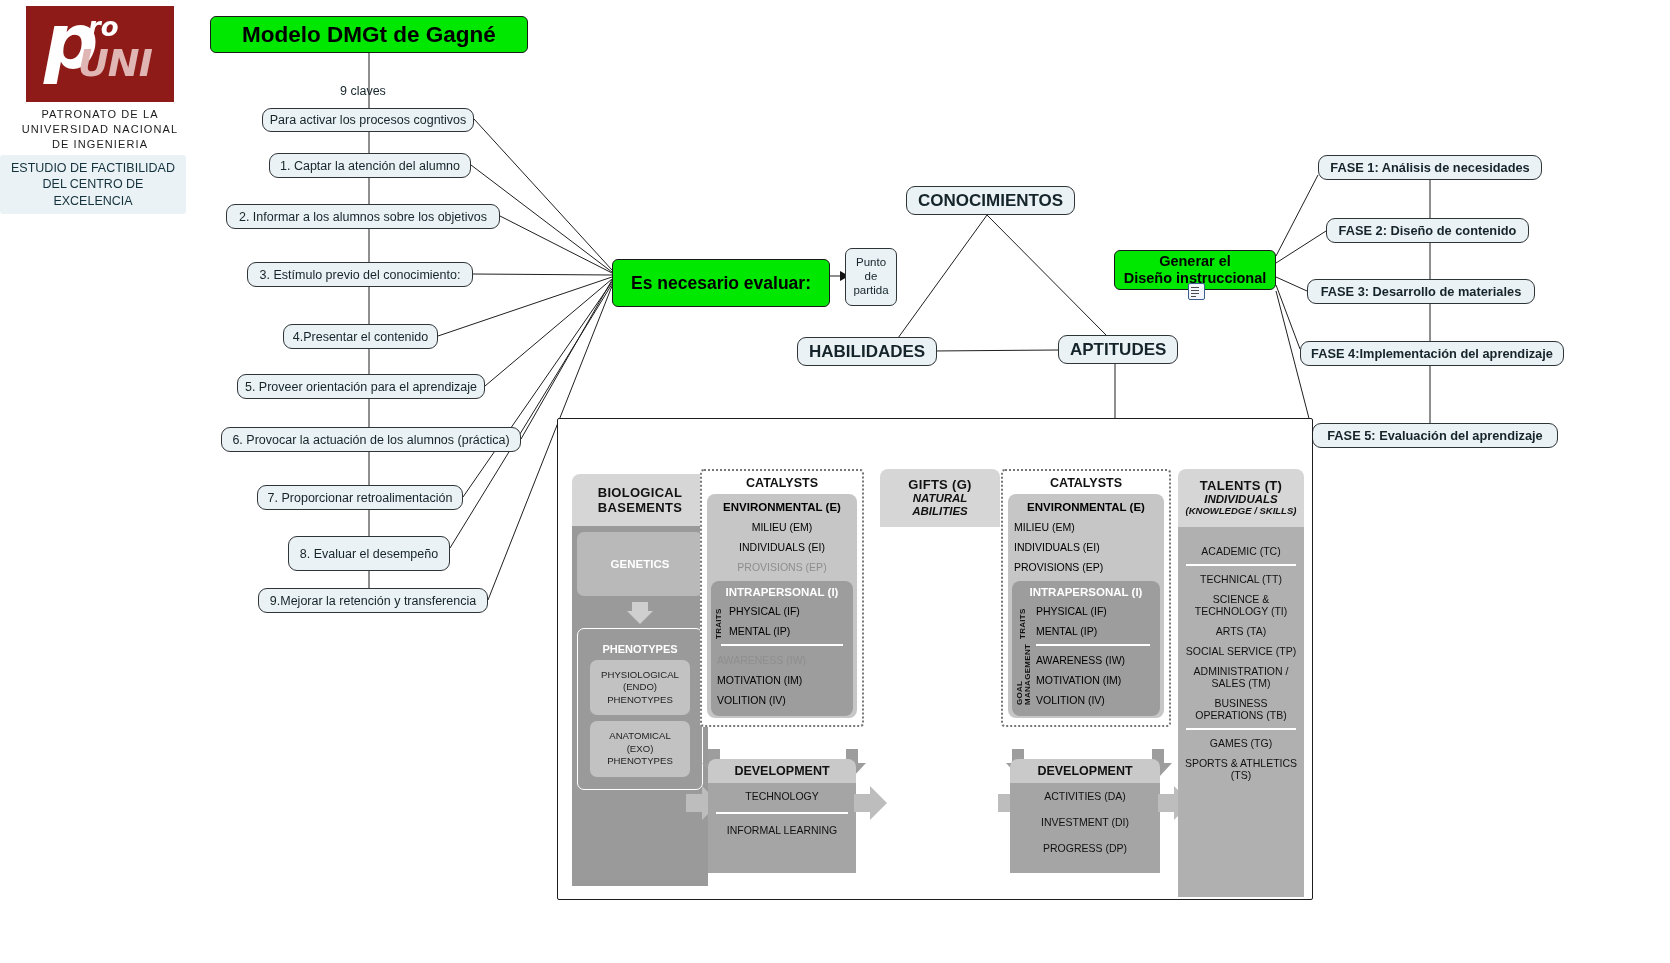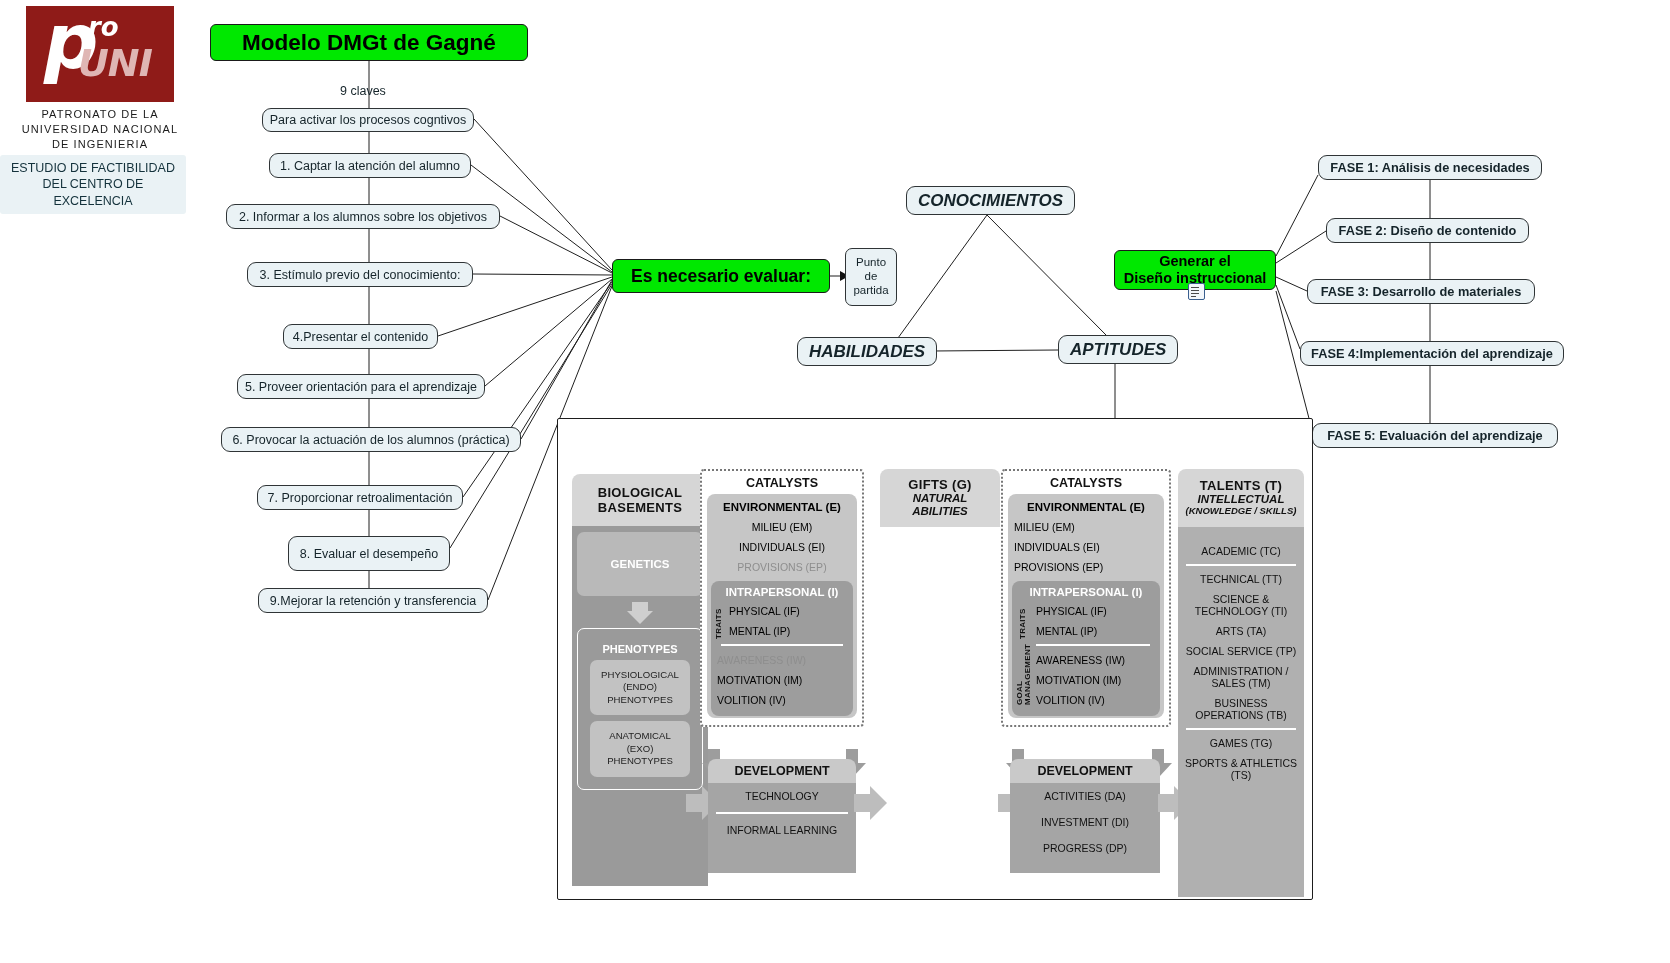--- a/index.html
+++ b/index.html
@@ -43,29 +43,29 @@
     background:#eaf2f5; border:1px solid #2f3436; border-radius:9px;
     text-align:center; color:#15242a; white-space:nowrap;
     display:flex; align-items:center; justify-content:center;
   }
   .node.small { font-size:12.5px; padding:3px 9px; }
   .node.phase { font-weight:700; font-size:12.8px; padding:4px 9px; }
   .node.green {
     background:#00e800; border:1px solid #1a1a1a; border-radius:6px;
     font-weight:700; color:#000;
   }
-  #title-node { left:210px; top:24px; width:318px; height:37px; font-size:22.5px; }
-  #eval-node  { left:612px; top:259px; width:218px; height:34px; font-size:17.5px; }
+  #title-node { left:210px; top:16px; width:318px; height:37px; font-size:22.5px; }
+  #eval-node  { left:612px; top:259px; width:218px; height:48px; font-size:17.5px; }
   #design-node{ left:1114px; top:250px; width:162px; height:40px; font-size:14.5px;
                 flex-direction:column; line-height:1.15; }
   #punto-node {
     left:845px; top:248px; width:52px; height:58px; font-size:11.5px;
     flex-direction:column; line-height:1.2; border-radius:7px;
   }
-  .tri { font-weight:700; font-size:17px; padding:4px 11px;font-style:italic; }
+  .tri { font-weight:700; font-size:17px; padding:4px 11px; }
 
   
   #doc-icon {
     left:1188px; top:283px; width:17px; height:17px;
     background:#f3f7fb; border:1px solid #3a5f8f; border-radius:2px;
   }
   #doc-icon .ln { position:absolute; left:2px; height:1px; background:#4a4a4a; width:8px; }
 
   
   #edges { left:0; top:0; width:1670px; height:963px; pointer-events:none; }
@@ -367,21 +367,21 @@
       <div class="dev-row">INVESTMENT (DI)</div>
       <div class="dev-row">PROGRESS (DP)</div>
     </div>
   </div>
   <div class="big-arrow-stem" style="left:600px; top:375px; width:16px;"></div>
   <div class="big-arrow" style="left:616px; top:367px;"></div>
 
   <div class="col" id="col-talents">
     <div class="colhead gift-head">
       <div class="t1">TALENTS (T)</div>
-      <div class="t2">INTELLECTUAL</div>
+      <div class="t2">INDIVIDUALS</div>
       <div class="t3">(KNOWLEDGE / SKILLS)</div>
     </div>
     <div class="colbody" style="height:370px; padding-top:14px;">
       <div class="row">ACADEMIC (TC)</div>
       <div class="sep"></div>
       <div class="row">TECHNICAL (TT)</div>
       <div class="row">SCIENCE &amp; TECHNOLOGY (TI)</div>
       <div class="row">ARTS (TA)</div>
       <div class="row">SOCIAL SERVICE (TP)</div>
       <div class="row">ADMINISTRATION / SALES (TM)</div>

